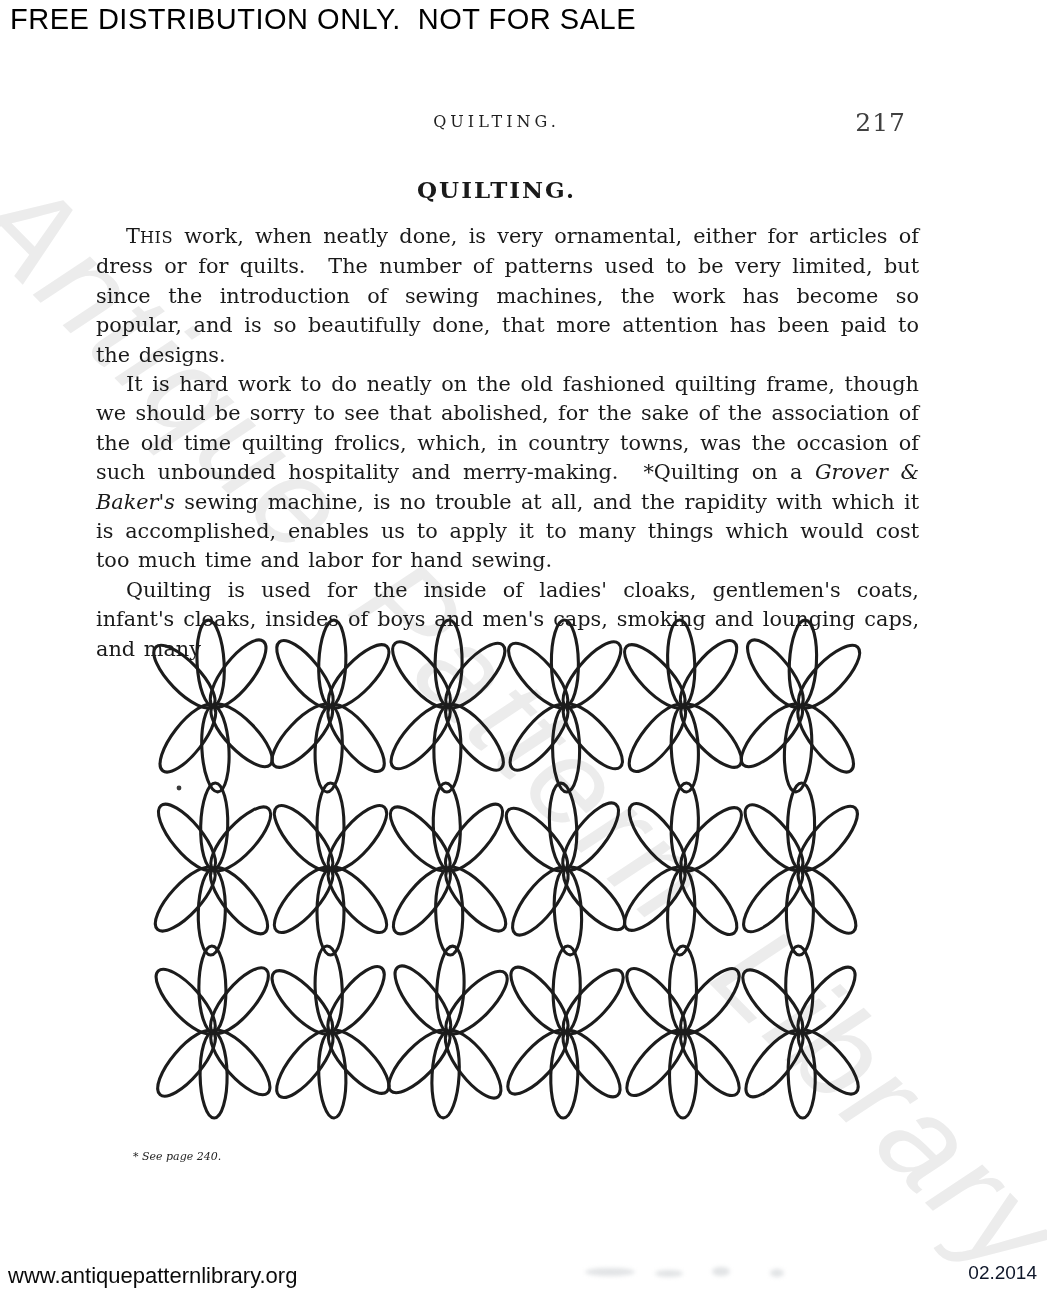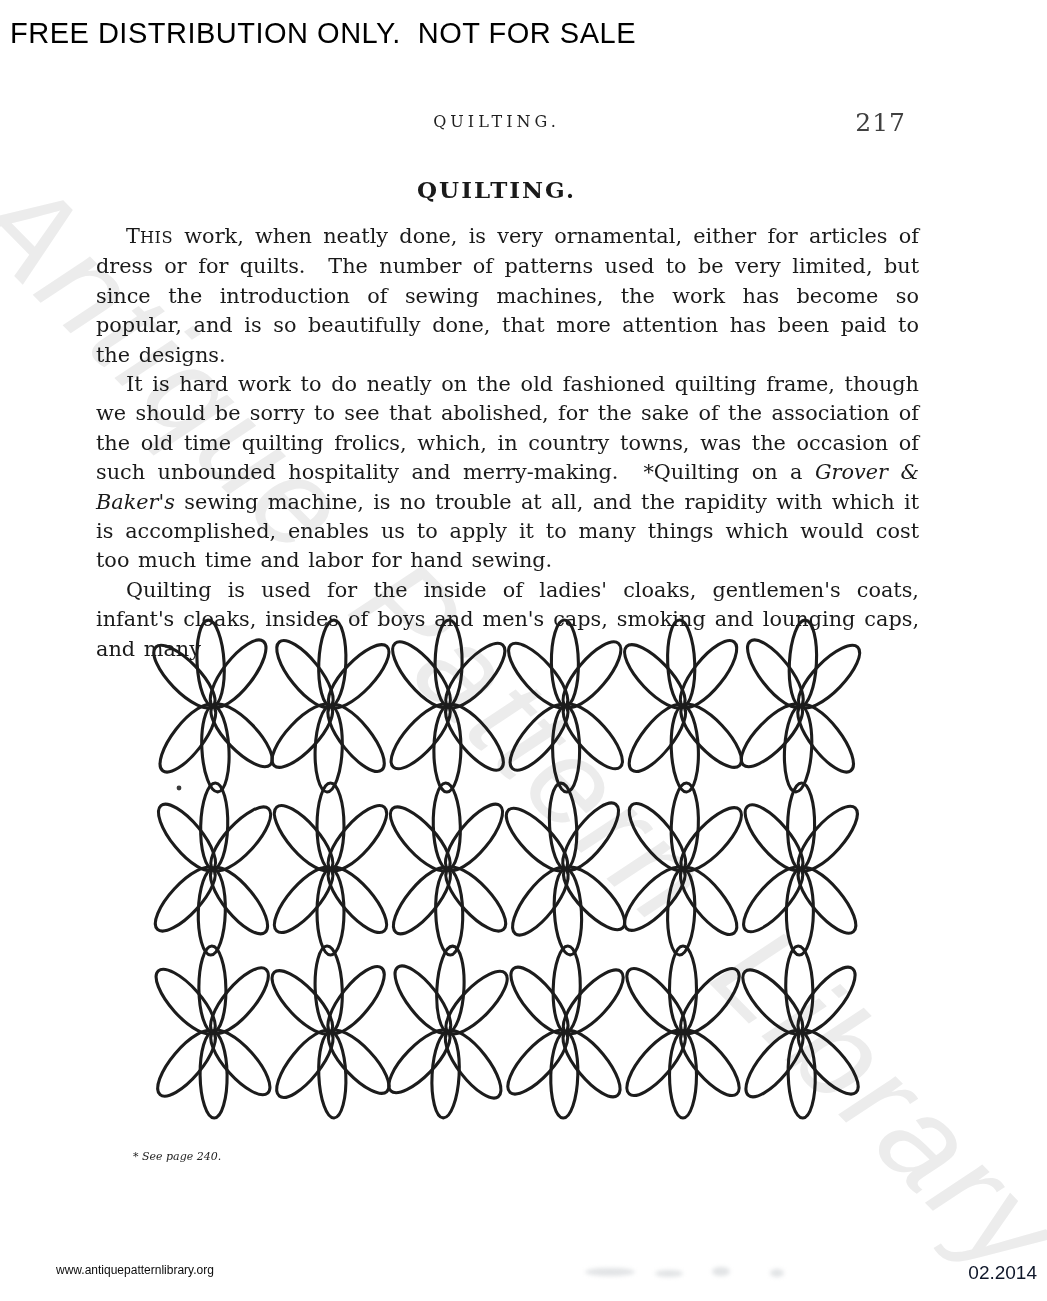--- a/index.html
+++ b/index.html
@@ -2,39 +2,39 @@
 <html><head>
 <meta charset="utf-8">
 <style>
   html,body{margin:0;padding:0;background:#fff;}
   .page{position:relative;width:1047px;height:1301px;background:#fff;overflow:hidden;
         font-family:"DejaVu Serif",serif;color:#1a1a1a;}
   .watermark{position:absolute;left:52px;top:146px;transform-origin:0 0;transform:rotate(45.5deg);
         font:italic 400 128px "Liberation Sans",sans-serif;letter-spacing:5px;word-spacing:28px;
         color:#ececec;white-space:nowrap;z-index:0;user-select:none;}
   .content{position:absolute;inset:0;z-index:1;}
-  .banner{position:absolute;left:10px;top:16px;font-family:"Liberation Sans",sans-serif;
+  .banner{position:absolute;left:10px;top:2px;font-family:"Liberation Sans",sans-serif;
         font-size:29px;line-height:34px;color:#000;letter-spacing:0.5px;}
   .pagehead{position:absolute;left:85px;top:112px;width:823px;text-align:center;}
   .running{font-size:16px;letter-spacing:4px;color:#1f1f1f;}
   .pagenum{position:absolute;right:2px;top:-4px;font-size:25px;letter-spacing:1px;color:#404040;}
   .title{position:absolute;left:85px;top:176px;width:823px;margin:0;text-align:center;
         font-size:23px;font-weight:bold;letter-spacing:2px;}
   .body-text{position:absolute;left:96px;top:222px;width:823px;font-size:20.8px;
         line-height:29.4px;text-align:justify;word-spacing:2px;}
   .para{margin:0;text-indent:30px;}
   .para .it{font-style:italic;}
   .para .sc{font-size:0.78em;letter-spacing:0.5px;}
   .figure{position:absolute;left:150px;top:616px;width:715px;margin:0;}
   .figure svg{display:block;}
   .figcaption{margin-top:5px;text-align:center;font-size:17px;font-weight:bold;
         letter-spacing:3px;word-spacing:8px;color:#1a1a1a;}
   .footnote{position:absolute;left:133px;top:1150px;font-size:11px;color:#222;font-style:italic;}
   .footer-site{position:absolute;left:8px;top:1263px;font-family:"Liberation Sans",sans-serif;
-        font-size:12px;color:#0b0b0b;margin-left:48px;}
+        font-size:22px;color:#0b0b0b;}
   .footer-date{position:absolute;right:10px;top:1262px;font-family:"Liberation Sans",sans-serif;
         font-size:19px;color:#0f172a;}
   .smudge{position:absolute;background:#c4c8cc;opacity:.5;border-radius:50%;filter:blur(2px);}
   .s1{left:585px;top:1268px;width:50px;height:8px;}
   .s2{left:655px;top:1270px;width:28px;height:7px;}
   .s3{left:712px;top:1267px;width:18px;height:9px;}
   .s4{left:770px;top:1269px;width:14px;height:8px;}
 </style>
 </head>
 <body>

